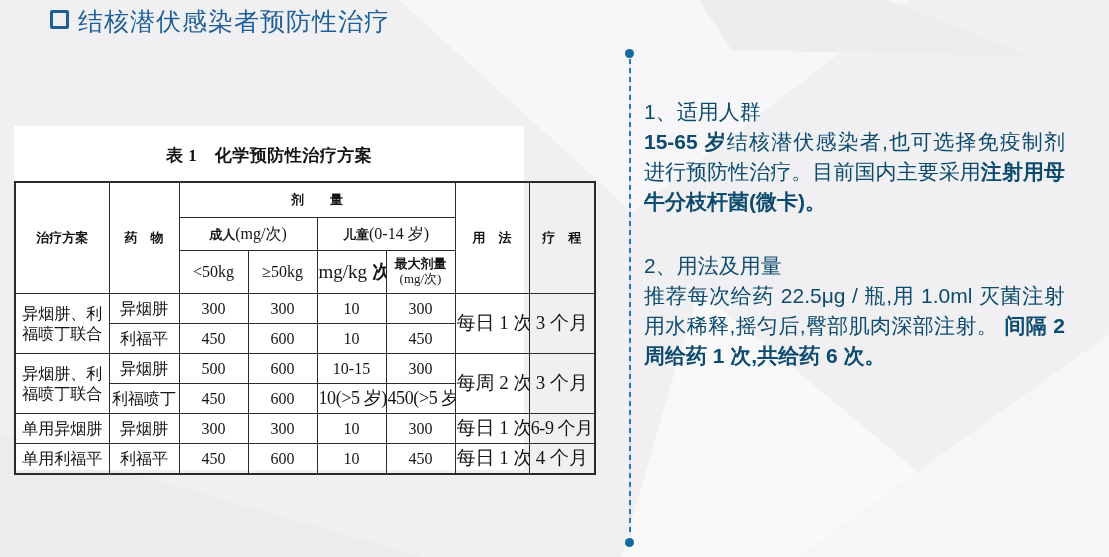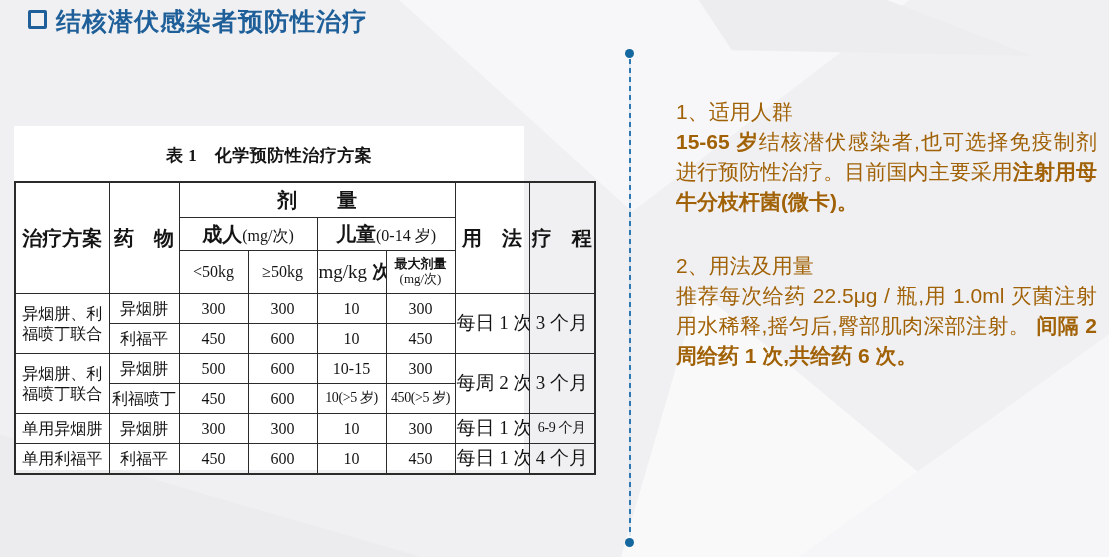--- a/index.html
+++ b/index.html
@@ -11,22 +11,22 @@
   }
   
   .bg { position:absolute; inset:0; pointer-events:none; }
   .bg-a { background:#f7f7f9; clip-path:polygon(36% 0, 82% 0, 57% 38%); }
   .bg-b { background:#ededef; clip-path:polygon(63% 0, 80% 0, 93% 10%, 66% 9%); }
   .bg-c { background:#f9f9fa; clip-path:polygon(56% 100%, 63% 52%, 92% 100%); }
   .bg-d { background:#ececee; clip-path:polygon(0 78%, 0 100%, 38% 100%); }
   .bg-e { background:#f6f6f8; clip-path:polygon(100% 60%, 100% 100%, 72% 100%); }
 
   .main-title {
-    position:absolute; left:28px; top:5px;
-    font-size:25px; font-weight:bold; color:#1e5f99;
+    position:absolute; left:50px; top:5px;
+    font-size:25px; font-weight:normal; color:#1e5f99;
     letter-spacing:1px; white-space:nowrap;
   }
   .title-square {
     display:inline-block; width:13px; height:13px;
     border:3px solid #1e5f99; border-radius:2px;
     margin-right:9px; vertical-align:1px;
   }
   .left-heading {
     position:absolute; left:0; top:63px; width:580px;
     text-align:center; font-size:27px; font-weight:bold; color:#0d0d0d;
@@ -49,44 +49,44 @@
     font-size:16px; color:#141414;
   }
   table.chemo td {
     border:1px solid #2b2b2b; text-align:center; vertical-align:middle;
     padding:0 1px; overflow:hidden; line-height:1.2;
   }
   tr.hr1 td { height:34px; }
   tr.hr2 td { height:32px; }
   tr.hr3 td { height:42px;margin-left:35px; }
   tr.br  td { height:29px; }
-  .hd { font-family:"Liberation Sans","DejaVu Sans",sans-serif; font-weight:bold; font-size:20px; }
+  .hd { font-family:"Liberation Sans","DejaVu Sans",sans-serif; font-weight:bold; font-size:13px; }
   .srf { font-family:"Liberation Serif","DejaVu Serif",serif; font-weight:normal; }
   .sm  { font-size:13px; line-height:1.15; }
   .nw  { white-space:nowrap; font-size:19px; }
-  .tight { white-space:nowrap; font-size:14px; letter-spacing:-0.4px; }
+  .tight { white-space:nowrap; font-size:18px; letter-spacing:-0.4px; }
   .plan-cell { line-height:1.25; }
 
   .divider-line {
     position:absolute; left:629px; top:59px; width:2px; height:477px;
     background:repeating-linear-gradient(to bottom,
       #2d77b3 0px, #2d77b3 5px, rgba(45,119,179,0.12) 5px, rgba(45,119,179,0.12) 9px);
   }
   .divider-dot { position:absolute; width:9px; height:9px; border-radius:50%; background:#15679f; }
   .dot-top { left:625px; top:49px; }
   .dot-bottom { left:625px; top:538px; }
 
   .right-heading {
     position:absolute; left:640px; top:60px; width:400px;
     text-align:center; font-size:27px; font-weight:bold; color:#000;
     letter-spacing:1px;
   }
   .right-text {
-    position:absolute; left:676px; top:97px; width:421px;
-    font-size:21px; line-height:30px; color:#a16207;
+    position:absolute; left:644px; top:97px; width:421px;
+    font-size:21px; line-height:30px; color:#0c4a6e;
     text-align:justify;
   }
   .right-text p { margin:0; }
   .right-text .sec-label { text-align:left; }
   .right-text .sec2-label { margin-top:34px; }
   .right-text b { font-weight:bold; }
 </style>
 </head>
 <body>
 

